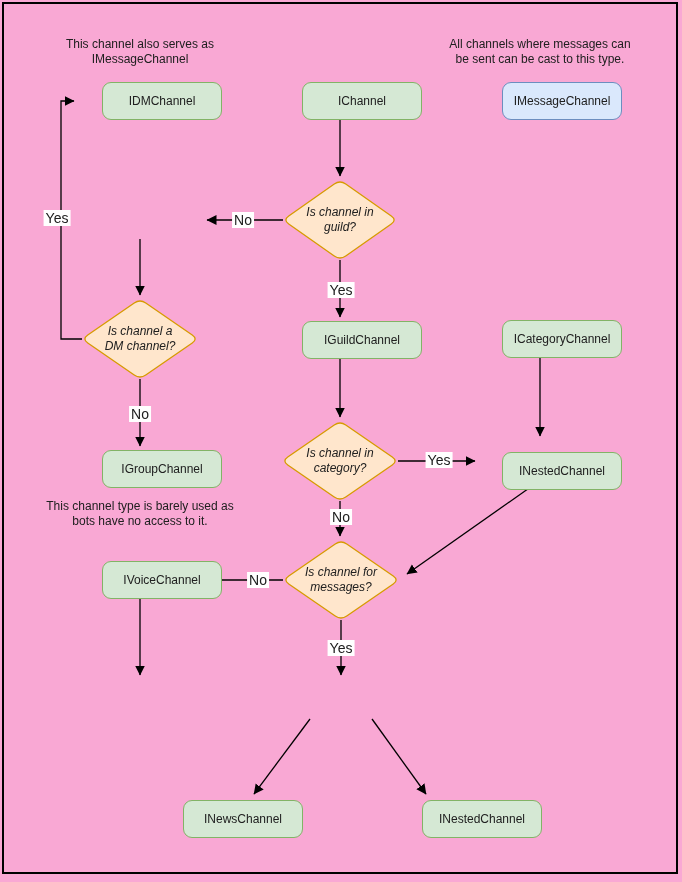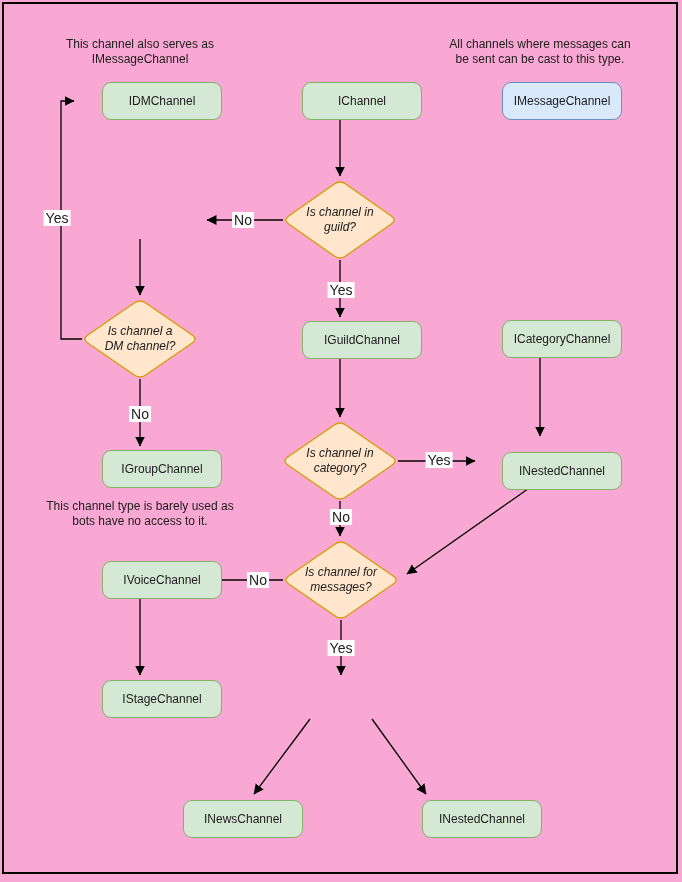--- a/index.html
+++ b/index.html
@@ -72,21 +72,20 @@
 bots have no access to it.</div>
 
   <div class="node" style="left:80px;top:82px">IDMChannel</div>
   <div class="node" style="left:280px;top:82px">IChannel</div>
   <div class="node blue" style="left:480px;top:82px">IMessageChannel</div>
   <div class="node" style="left:280px;top:321px">IGuildChannel</div>
   <div class="node" style="left:480px;top:320px">ICategoryChannel</div>
   <div class="node" style="left:80px;top:450px">IGroupChannel</div>
   <div class="node" style="left:480px;top:452px">INestedChannel</div>
   <div class="node" style="left:80px;top:561px">IVoiceChannel</div>
-  <div class="node" style="left:80px;top:680px">IStageChannel</div>
   <div class="node" style="left:161px;top:800px">INewsChannel</div>
   <div class="node" style="left:400px;top:800px">INestedChannel</div>
 
   <div class="dlabel" style="left:340px;top:220px">Is channel in
 guild?</div>
   <div class="dlabel" style="left:140px;top:339px">Is channel a
 DM channel?</div>
   <div class="dlabel" style="left:340px;top:461px">Is channel in
 category?</div>
   <div class="dlabel" style="left:341px;top:580px">Is channel for

